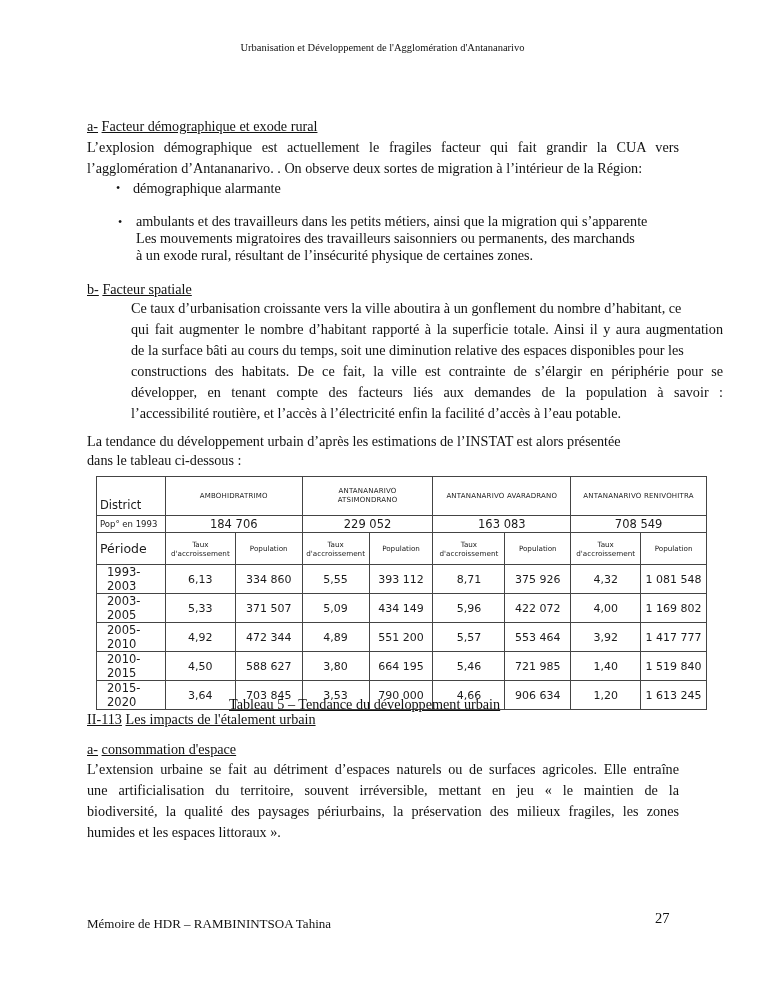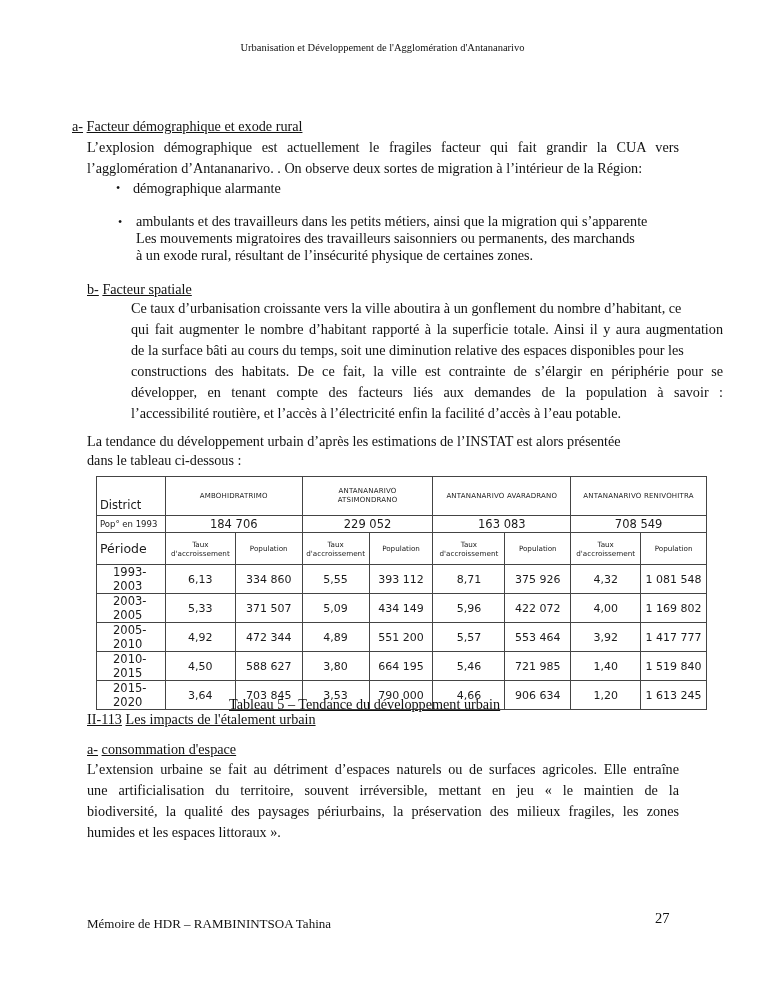--- a/index.html
+++ b/index.html
@@ -16,31 +16,31 @@
   table.tbl { position: absolute; left: 96px; top: 476px; width: 611px; border-collapse: collapse;
               font-family: "DejaVu Sans", sans-serif; color: #1a1a1a; }
   table.tbl td { border: 1.4px solid #444; padding: 0; text-align: center; vertical-align: middle; }
   .tbl .dname { font-size: 7px; letter-spacing: 0.2px; line-height: 9px; }
   .tbl .pop93 { font-size: 11.5px; }
   .tbl .lbl-district { font-size: 11.5px; text-align: left; vertical-align: bottom; padding: 0 0 3px 3px; }
   .tbl .lbl-pop { font-size: 8.5px; text-align: left; padding-left: 3px; }
   .tbl .lbl-periode { font-size: 12.5px; text-align: left; padding-left: 3px; }
   .tbl .sub { font-size: 7.2px; line-height: 9px; }
   .tbl .cell { font-size: 11px; }
-  .tbl .per { font-size: 11.5px; text-align: left; padding-left: 16px; }
+  .tbl .per { font-size: 11.5px; text-align: left; padding-left: 10px; }
   .caption { top: 696px; left: 229px; font-size: 14.2px; }
   .footer-left { top: 916px; left: 87px; font-size: 13px; }
   .footer-right { top: 910px; left: 655px; font-size: 14.5px; }
 </style>
 </head>
 <body>
 
 <div class="abs header">Urbanisation et Développement de l'Agglomération d'Antananarivo</div>
 
-<div class="abs h" style="top:118px;left:72px;">
+<div class="abs h" style="top:118px;left:87px;">
   <span class="u">a-</span>
   <span class="u">Facteur démographique et exode rural</span>
 </div>
 <div class="abs p" style="top:137px;left:87px;width:592px;">
   <div class="line" style="text-align-last:justify;">L’explosion démographique est actuellement le fragiles facteur qui fait grandir la CUA vers</div>
   <div class="line">l’agglomération d’Antananarivo. . On observe deux sortes de migration à l’intérieur de la Région:</div>
 </div>
 
 <div class="bullet" style="top:181px;left:116px;">•</div>
 <div class="bullet-row" style="top:180px;left:133px;">

